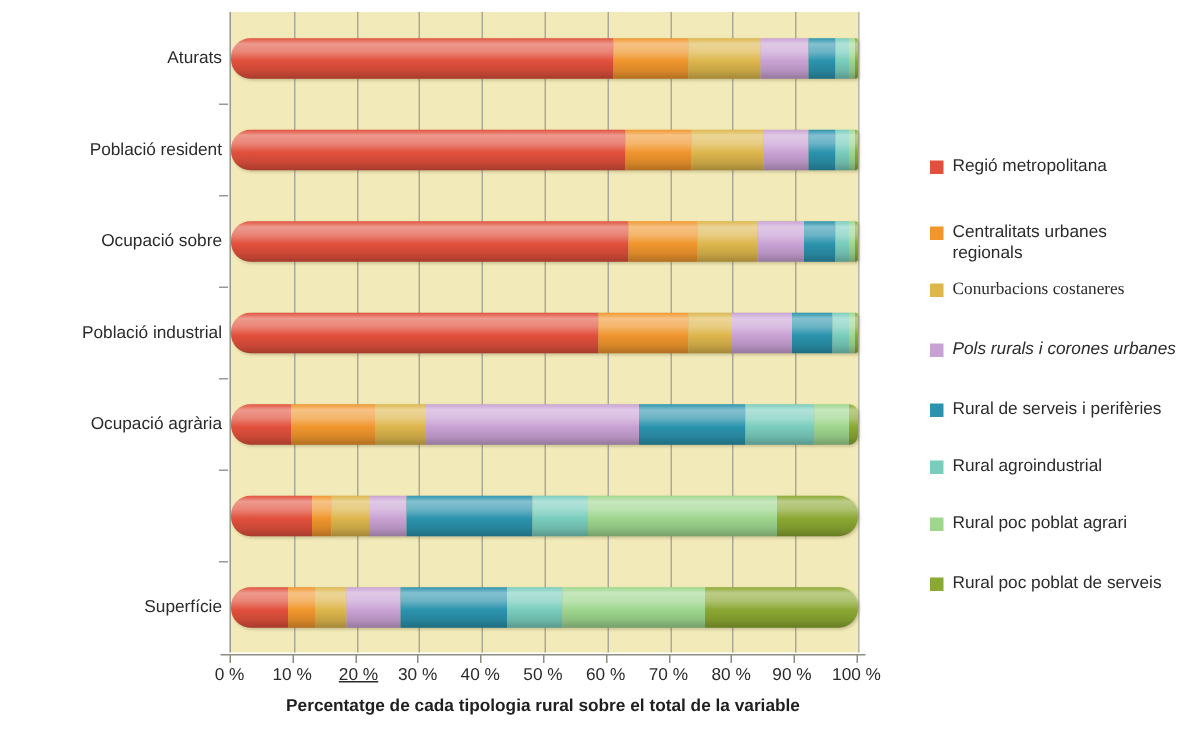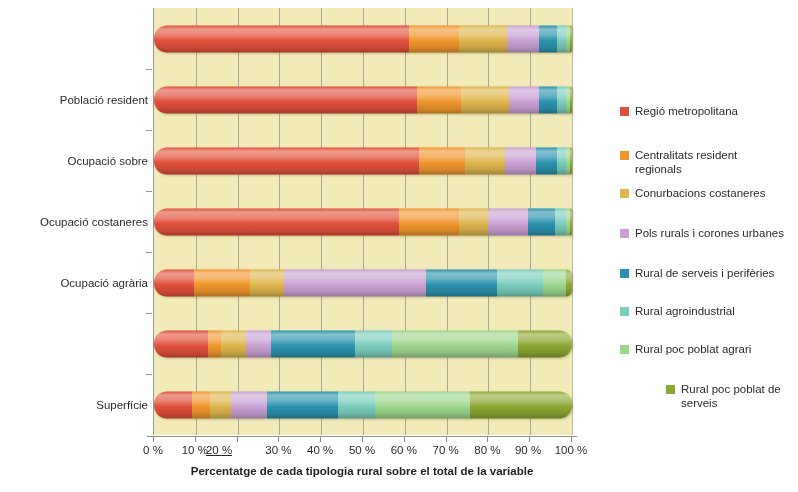--- a/index.html
+++ b/index.html
@@ -256,77 +256,78 @@
         <div class="seg" title="Conurbacions costaneres: 5%" style="width: 20.9px; background: rgb(221, 182, 76);"></div>
         <div class="seg" title="Pols rurals i corones urbanes: 8.5%" style="width: 35.53px; background: rgb(201, 162, 212);"></div>
         <div class="seg" title="Rural de serveis i perifèries: 17%" style="width: 71.06px; background: rgb(43, 147, 173);"></div>
         <div class="seg" title="Rural agroindustrial: 9%" style="width: 37.62px; background: rgb(121, 205, 189);"></div>
         <div class="seg" title="Rural poc poblat agrari: 22.5%" style="width: 94.05px; background: rgb(158, 214, 142);"></div>
         <div class="seg" title="Rural poc poblat de serveis: 24.5%" style="width: 102.41px; background: rgb(139, 168, 50);"></div>
       </div>
     </div>
 
   <div id="y-labels">
+      <div class="ycat-label" style="top: 30.5px;">Aturats</div>
       <div class="ytick" style="top: 61px;"></div>
       <div class="ycat-label" style="top: 91.5px;">Població resident</div>
       <div class="ytick" style="top: 122px;"></div>
       <div class="ycat-label" style="top: 152.5px;">Ocupació sobre</div>
       <div class="ytick" style="top: 183px;"></div>
-      <div class="ycat-label" style="top: 213.5px;">Ocupació costaneres</div>
+      <div class="ycat-label" style="top: 213.5px;">Població industrial</div>
       <div class="ytick" style="top: 244px;"></div>
       <div class="ycat-label" style="top: 274.5px;">Ocupació agrària</div>
       <div class="ytick" style="top: 305px;"></div>
       <div class="ytick" style="top: 366px;"></div>
       <div class="ycat-label" style="top: 396.5px;">Superfície</div>
     </div>
 
   <div id="x-axis-line"></div>
   <div id="x-axis-title">Percentatge de cada tipologia rural sobre el total de la variable</div>
 
   <div id="legend">
       <div class="legend-item" style="top: 0px;">
         <span class="legend-swatch" style="background: rgb(225, 80, 60);"></span>
         <span class="legend-text">Regió metropolitana</span>
       </div>
       <div class="legend-item" style="top: 44px;">
         <span class="legend-swatch" style="background: rgb(240, 150, 45);"></span>
-        <span class="legend-text">Centralitats resident regionals</span>
-      </div>
-      <div class="legend-item" style="top: 82px;">
+        <span class="legend-text">Centralitats urbanes regionals</span>
+      </div>
+      <div class="legend-item" style="top: 82px; font-family: Liberation Serif, serif;">
         <span class="legend-swatch" style="background: rgb(221, 182, 76);"></span>
         <span class="legend-text">Conurbacions costaneres</span>
       </div>
-      <div class="legend-item" style="top: 122px;">
+      <div class="legend-item" style="top: 122px; font-style: italic;">
         <span class="legend-swatch" style="background: rgb(201, 162, 212);"></span>
         <span class="legend-text">Pols rurals i corones urbanes</span>
       </div>
       <div class="legend-item" style="top: 162px;">
         <span class="legend-swatch" style="background: rgb(43, 147, 173);"></span>
         <span class="legend-text">Rural de serveis i perifèries</span>
       </div>
       <div class="legend-item" style="top: 200px;">
         <span class="legend-swatch" style="background: rgb(121, 205, 189);"></span>
         <span class="legend-text">Rural agroindustrial</span>
       </div>
       <div class="legend-item" style="top: 238px;">
         <span class="legend-swatch" style="background: rgb(158, 214, 142);"></span>
         <span class="legend-text">Rural poc poblat agrari</span>
       </div>
-      <div class="legend-item" style="top: 278px; margin-left: 46px;">
+      <div class="legend-item" style="top: 278px;">
         <span class="legend-swatch" style="background: rgb(139, 168, 50);"></span>
         <span class="legend-text">Rural poc poblat de serveis</span>
       </div>
     </div>
 
 <div class="xtick" style="left: 153px;"></div>
     <div class="xtick-label" style="left: 153px;">0 %</div>
     <div class="xtick" style="left: 194.8px;"></div>
     <div class="xtick-label" style="left: 194.8px;">10 %</div>
     <div class="xtick" style="left: 236.6px;"></div>
-    <div class="xtick-label" style="left: 219px; text-decoration: underline;">20 %</div>
+    <div class="xtick-label" style="left: 239px; text-decoration: underline;">20 %</div>
     <div class="xtick" style="left: 278.4px;"></div>
     <div class="xtick-label" style="left: 278.4px;">30 %</div>
     <div class="xtick" style="left: 320.2px;"></div>
     <div class="xtick-label" style="left: 320.2px;">40 %</div>
     <div class="xtick" style="left: 362px;"></div>
     <div class="xtick-label" style="left: 362px;">50 %</div>
     <div class="xtick" style="left: 403.8px;"></div>
     <div class="xtick-label" style="left: 403.8px;">60 %</div>
     <div class="xtick" style="left: 445.6px;"></div>
     <div class="xtick-label" style="left: 445.6px;">70 %</div>

